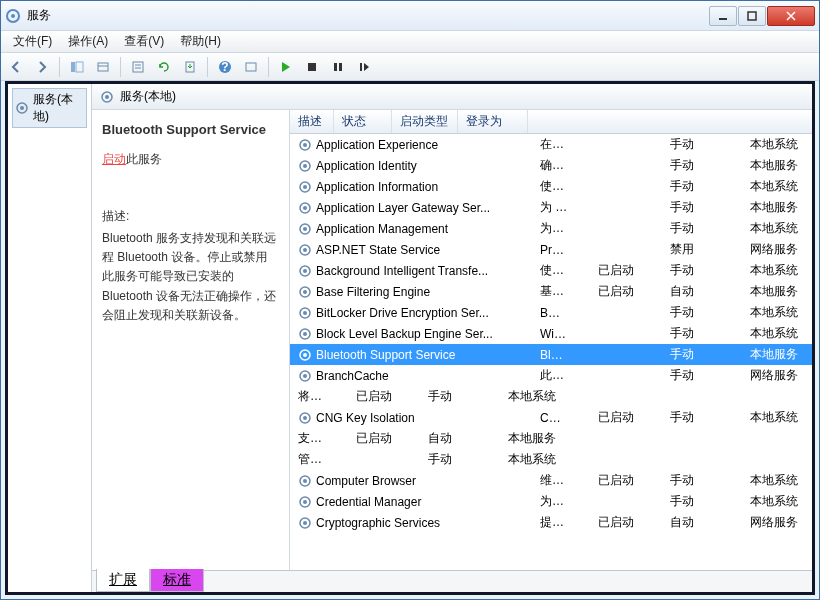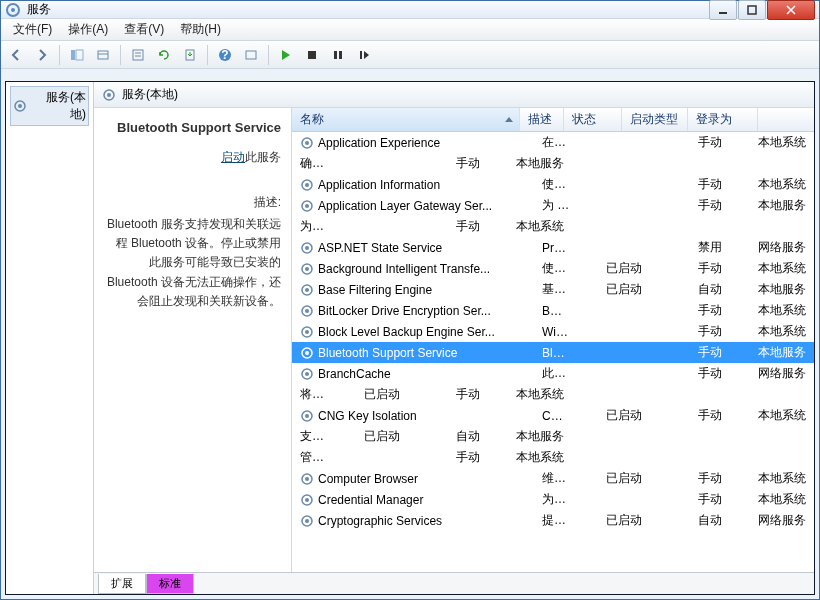--- a/index.html
+++ b/index.html
@@ -1,53 +1,53 @@
 <!DOCTYPE html>
 <html><head>
 <meta charset="utf-8">
 <style>
 * { margin:0; padding:0; box-sizing:border-box; font-family:"Microsoft YaHei","Segoe UI",Tahoma,sans-serif; font-size:12px; }
 body { background:#000; }
 .window { width:820px; height:600px; background:#ebf2f8; border:1px solid #3a6ea5; position:relative; }
-.titlebar { height:18px; background:linear-gradient(#f8fafd,#e2ecf7); border-bottom:1px solid #cfd8e2; display:flex; align-items:center; padding:0 4px; }
+.titlebar { height:30px; background:linear-gradient(#f8fafd,#e2ecf7); border-bottom:1px solid #cfd8e2; display:flex; align-items:center; padding:0 4px; }
 .titlebar .icon { width:16px; height:16px; margin-right:6px; display:flex; align-items:center; justify-content:center; }
 .titlebar .title { flex:1; color:#000; }
 .winbtns { display:flex; gap:1px; }
 .winbtn { width:28px; height:20px; border:1px solid #a8b8c8; border-radius:2px; display:flex; align-items:center; justify-content:center; background:linear-gradient(#f6fafe,#dbe6f2); cursor:default; }
 .winbtn.close { width:48px; background:linear-gradient(#e97a6f,#cf3a28); border-color:#9f2a1c; color:#fff; }
 .winbtn svg { width:10px; height:10px; }
 .menubar { height:22px; background:linear-gradient(#fff,#ebeef2); border-bottom:1px solid #cfd8e2; display:flex; align-items:center; padding:0 4px; }
 .menuitem { padding:12px 8px; color:#222; cursor:default; }
 .toolbar { height:28px; background:linear-gradient(#fdfefe,#e9eef3); border-bottom:1px solid #cfd8e2; display:flex; align-items:center; padding:0 4px; gap:4px; }
 .tbtn { width:22px; height:22px; display:flex; align-items:center; justify-content:center; border:1px solid transparent; border-radius:2px; cursor:default; }
 .tsep { width:1px; height:20px; background:#c8d0d8; margin:0 2px; }
-.client { position:absolute; top:80px; left:4px; right:4px; bottom:4px; background:#fff; border:1px solid #0f172a; display:flex;text-align:right; }
+.client { position:absolute; top:80px; left:4px; right:4px; bottom:4px; background:#fff; border:3px solid #0f172a; display:flex; }
 .navpane { width:124px; border-right:1px solid #c8d0d8; padding:4px; }
 .navnode { display:flex; align-items:center; gap:4px; padding:2px; background:#e4ecf6; border:1px solid #b0c4de; }
 .main { flex:1; display:flex; flex-direction:column; position:relative; }
 .mainhdr { height:26px; background:linear-gradient(#fdfefe,#e8eef4); border-bottom:1px solid #d0d8e0; display:flex; align-items:center; padding:0 8px; gap:6px; }
 .splitview { flex:1; display:flex; overflow:hidden; }
 .detailpane { width:198px; border-right:1px solid #d0d8e0; padding:12px 10px; color:#333; }
 .detailpane .svcname { font-weight:bold; color:#333; font-size:13px; margin-bottom:14px; }
-.detailpane .link { color:#0c4a6e; text-decoration:underline; cursor:pointer; }
-.detailpane .desc-lbl { margin-top:28px; margin-bottom:4px; }
+.detailpane .link { color:#ef4444; text-decoration:underline; cursor:pointer; }
+.detailpane .desc-lbl { margin-top:40px; margin-bottom:4px; }
 .detailpane .desc-txt { line-height:1.6; }
 .listpane { flex:1; display:flex; flex-direction:column; overflow:hidden; }
 .colhdr { height:24px; background:linear-gradient(#fff,#e8eff7); border-bottom:1px solid #c8d0d8; display:flex; }
 .colhdr .col { border-right:1px solid #d8e0e8; display:flex; align-items:center; padding:0 8px; color:#1a3a6e; position:relative; }
 .colhdr .col.sort { background:linear-gradient(#e8f2fc,#cfe3f6); }
 .colhdr .col.sort::after { content:""; position:absolute; right:6px; top:9px; border-left:4px solid transparent; border-right:4px solid transparent; border-bottom:5px solid #5a7a9a; }
 .rows { flex:1; overflow-y:scroll; overflow-x:hidden; }
 .row { height:21px; display:flex; align-items:center; cursor:default;gap:14px; }
 .row.sel { background:#3399ff; color:#fff; }
 .row .c { padding:0 8px; overflow:hidden; text-overflow:ellipsis; white-space:nowrap; }
 .row .c.name { display:flex; align-items:center; gap:4px; }
 .gearicon { width:14px; height:14px; flex-shrink:0; }
 .tabbar { height:22px; border-top:1px solid #c0c8d0; background:#f4f6f8; display:flex; align-items:flex-end; padding-left:4px; }
-.tab { padding:2px 12px; border:1px solid #b8c0c8; border-top:none; background:#fff; font-size:11px; cursor:default; }
+.tab { padding:2px 12px; border:1px solid #b8c0c8; border-top:none; background:#fff; font-size:14px; cursor:default;text-decoration:underline; }
 .tab.inactive { background:#d946ef; }
 .rows::-webkit-scrollbar { width:17px; }
 .rows::-webkit-scrollbar-track { background:#f0f0f0; border-left:1px solid #e0e0e0; }
 .rows::-webkit-scrollbar-thumb { background:#cdcdcd; border:1px solid #b0b0b0; }
 .rows::-webkit-scrollbar-button { height:17px; background:#f0f0f0; border:1px solid #d0d0d0; }
 .cw-name{width:228px} .cw-desc{width:44px} .cw-stat{width:58px} .cw-start{width:66px} .cw-logon{width:70px}
 </style>
 </head>
 <body>
 
@@ -192,41 +192,47 @@
           <div class="svcname">Bluetooth Support Service</div>
           <div>
             <span class="link">启动</span><span>此服务</span>
           </div>
           <div class="desc-lbl">描述:</div>
           <div class="desc-txt">Bluetooth 服务支持发现和关联远程 Bluetooth 设备。停止或禁用此服务可能导致已安装的 Bluetooth 设备无法正确操作，还会阻止发现和关联新设备。</div>
         </div>
 
         <div class="listpane">
           <div class="colhdr">
-            <div class="col sort cw-name">名称</div>
             <div class="col cw-desc">描述</div>
             <div class="col cw-stat">状态</div>
             <div class="col cw-start">启动类型</div>
             <div class="col cw-logon">登录为</div>
           </div>
           <div class="rows" id="rows">
               <div class="row">
                 <div class="c name cw-name">
                   <svg class="gearicon" viewBox="0 0 14 14">
                     <circle cx="7" cy="7" r="5" fill="none" stroke="#6a8aac" stroke-width="1.5"></circle>
                     <circle cx="7" cy="7" r="2" fill="#6a8aac"></circle>
                   </svg>
                   <span>Application Experience</span>
                 </div>
                 <div class="c cw-desc">在应...</div>
                 <div class="c cw-stat"></div>
                 <div class="c cw-start">手动</div>
                 <div class="c cw-logon">本地系统</div>
               </div>
               <div class="row">
+                <div class="c name cw-name">
+                  <svg class="gearicon" viewBox="0 0 14 14">
+                    <circle cx="7" cy="7" r="5" fill="none" stroke="#6a8aac" stroke-width="1.5"></circle>
+                    <circle cx="7" cy="7" r="2" fill="#6a8aac"></circle>
+                  </svg>
+                  <span>Application Identity</span>
+                </div>
                 <div class="c cw-desc">确定...</div>
                 <div class="c cw-stat"></div>
                 <div class="c cw-start">手动</div>
                 <div class="c cw-logon">本地服务</div>
               </div>
               <div class="row">
                 <div class="c name cw-name">
                   <svg class="gearicon" viewBox="0 0 14 14">
                     <circle cx="7" cy="7" r="5" fill="none" stroke="#6a8aac" stroke-width="1.5"></circle>
                     <circle cx="7" cy="7" r="2" fill="#6a8aac"></circle>
@@ -245,20 +251,27 @@
                     <circle cx="7" cy="7" r="2" fill="#6a8aac"></circle>
                   </svg>
                   <span>Application Layer Gateway Ser...</span>
                 </div>
                 <div class="c cw-desc">为 In...</div>
                 <div class="c cw-stat"></div>
                 <div class="c cw-start">手动</div>
                 <div class="c cw-logon">本地服务</div>
               </div>
               <div class="row">
+                <div class="c name cw-name">
+                  <svg class="gearicon" viewBox="0 0 14 14">
+                    <circle cx="7" cy="7" r="5" fill="none" stroke="#6a8aac" stroke-width="1.5"></circle>
+                    <circle cx="7" cy="7" r="2" fill="#6a8aac"></circle>
+                  </svg>
+                  <span>Application Management</span>
+                </div>
                 <div class="c cw-desc">为通...</div>
                 <div class="c cw-stat"></div>
                 <div class="c cw-start">手动</div>
                 <div class="c cw-logon">本地系统</div>
               </div>
               <div class="row">
                 <div class="c name cw-name">
                   <svg class="gearicon" viewBox="0 0 14 14">
                     <circle cx="7" cy="7" r="5" fill="none" stroke="#6a8aac" stroke-width="1.5"></circle>
                     <circle cx="7" cy="7" r="2" fill="#6a8aac"></circle>

